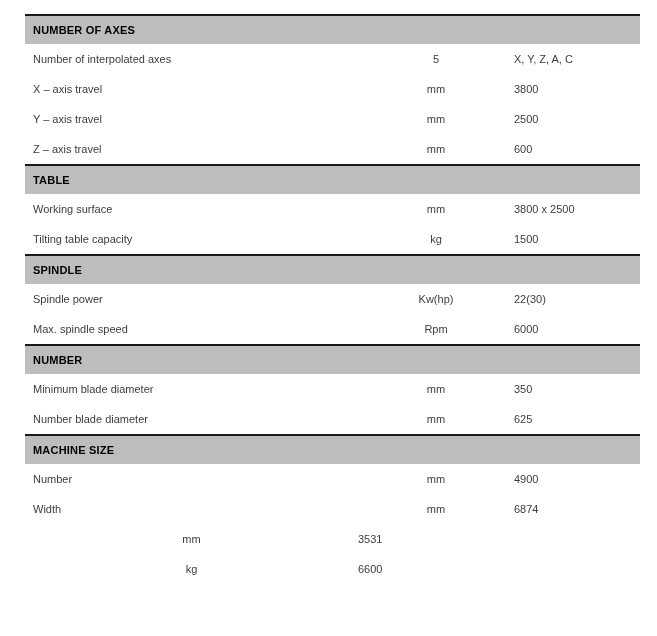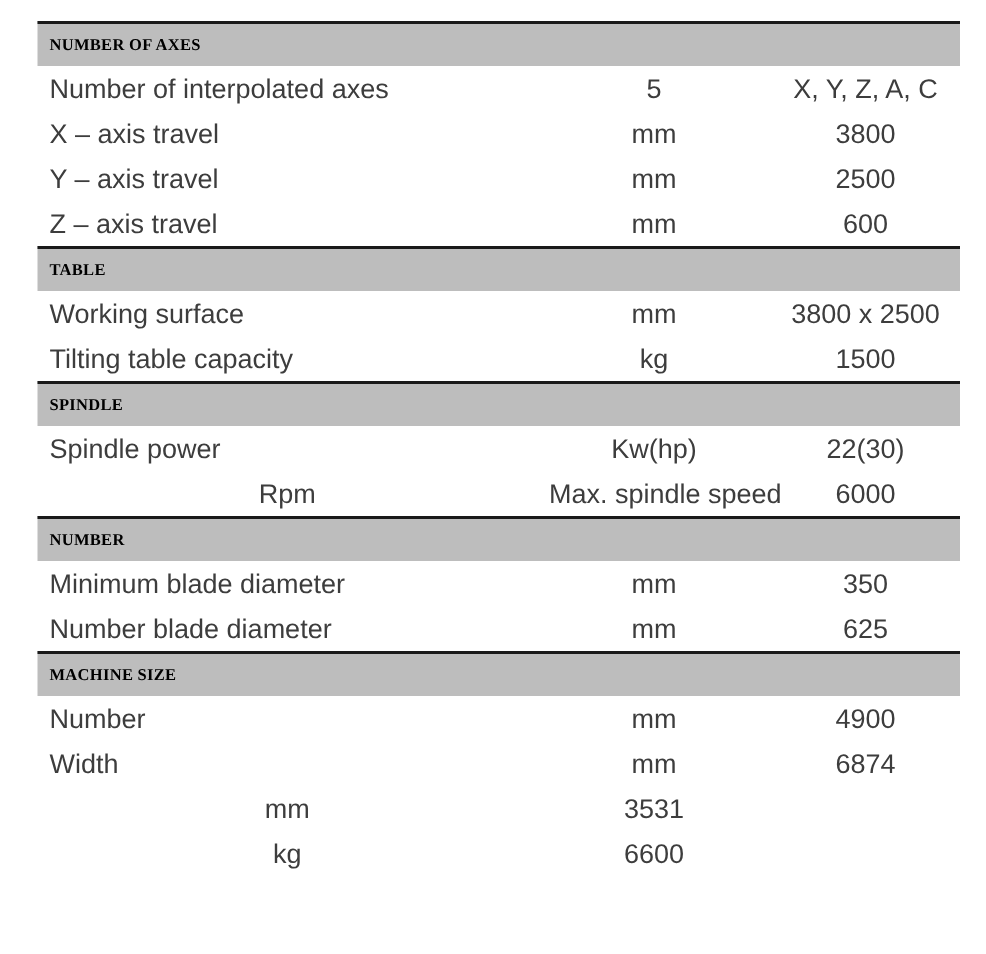--- a/index.html
+++ b/index.html
@@ -21,48 +21,47 @@
     left:25px;top:14px;
     width:615px;
   }
   .section-header{
     border-top:2px solid var(--rule);
     background:var(--header-bg);
     height:30px; 
     display:flex;
     align-items:center;
     padding-left:8px;
-    font-family:Liberation Serif, serif;
   }
   .section-title{
     font-size:11px;
     font-weight:bold;
     color:var(--header-text);
     letter-spacing:0.2px;
   }
   .spec-row{
     display:grid;
     grid-template-columns:1fr 156px 126px;
     height:30px;
     align-items:center;
   }
   .cell{
-    font-size:18px;
+    font-size:11px;
     color:var(--row-text);
     white-space:nowrap;
   }
   .cell.label{
     padding-left:8px;
     text-align:left;
   }
   .cell.unit{
     text-align:center;
   }
   .cell.value{
-    text-align:center;
+    text-align:left;
   }
 </style>
 </head>
 <body>
 
 <div class="spec-table">
 
     <section class="spec-section">
       <div class="section-header">
         <span class="section-title">NUMBER OF AXES</span>
@@ -122,22 +121,22 @@
         <span class="section-title">SPINDLE</span>
       </div>
       <div class="section-rows">
     <div class="spec-row">
       <span class="cell label">Spindle power</span>
       <span class="cell unit">Kw(hp)</span>
       <span class="cell value">22(30)</span>
     </div>
 
     <div class="spec-row">
+      <span class="cell label">Max. spindle speed</span>
       <span class="cell unit">Rpm</span>
-      <span class="cell label">Max. spindle speed</span>
       <span class="cell value">6000</span>
     </div>
   </div>
     </section>
 
     <section class="spec-section">
       <div class="section-header">
         <span class="section-title">NUMBER</span>
       </div>
       <div class="section-rows">

